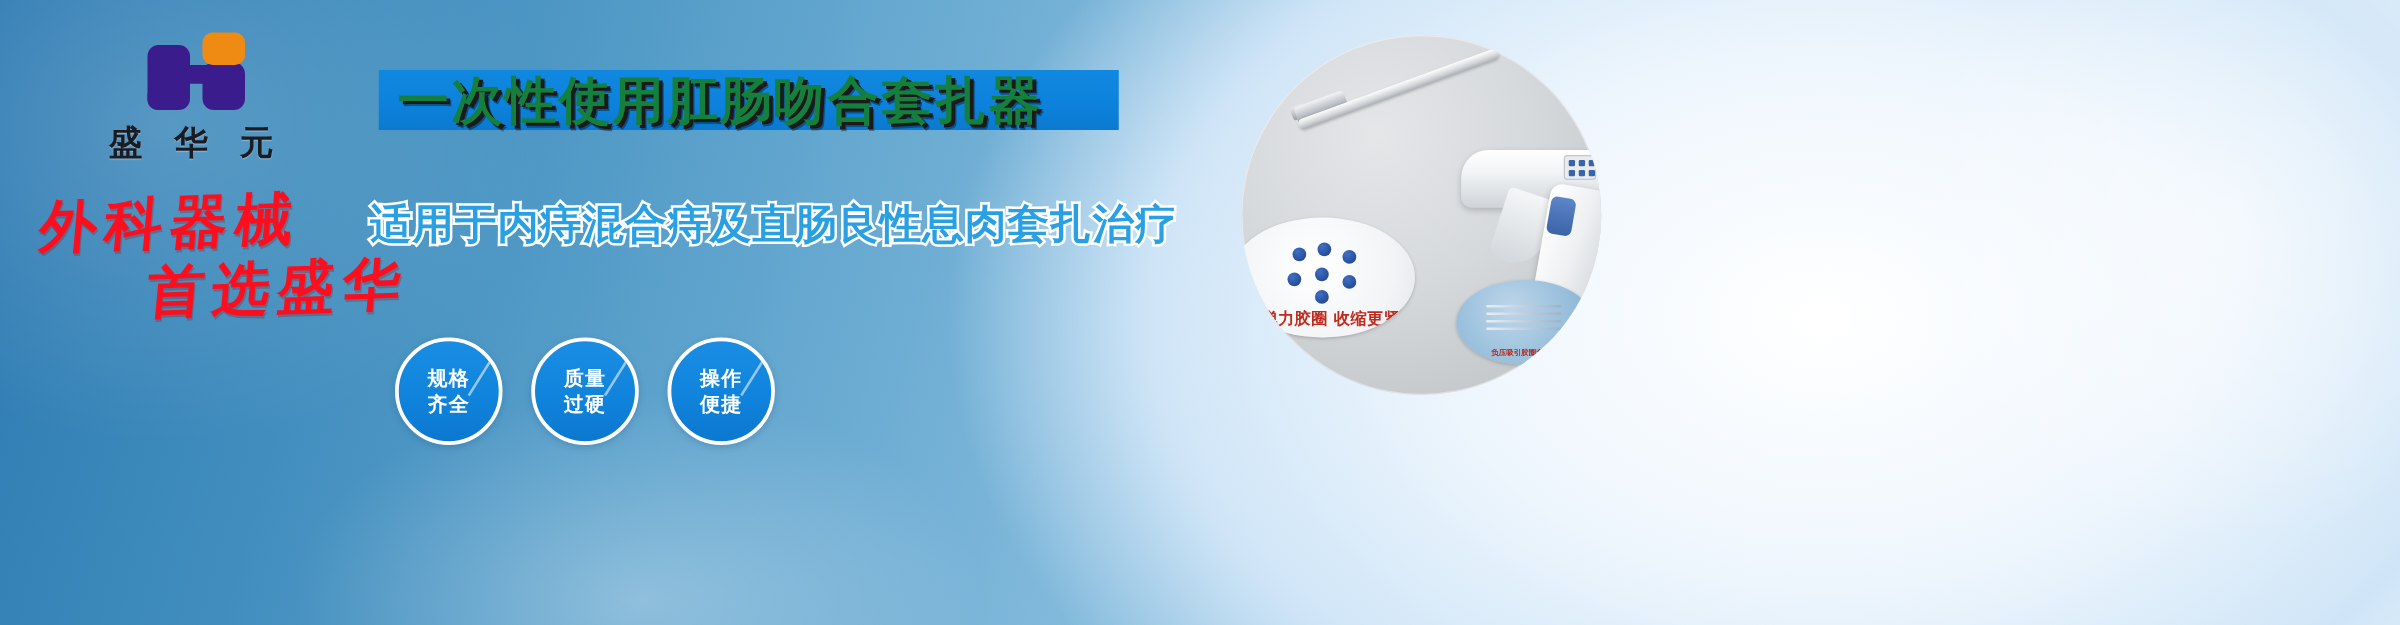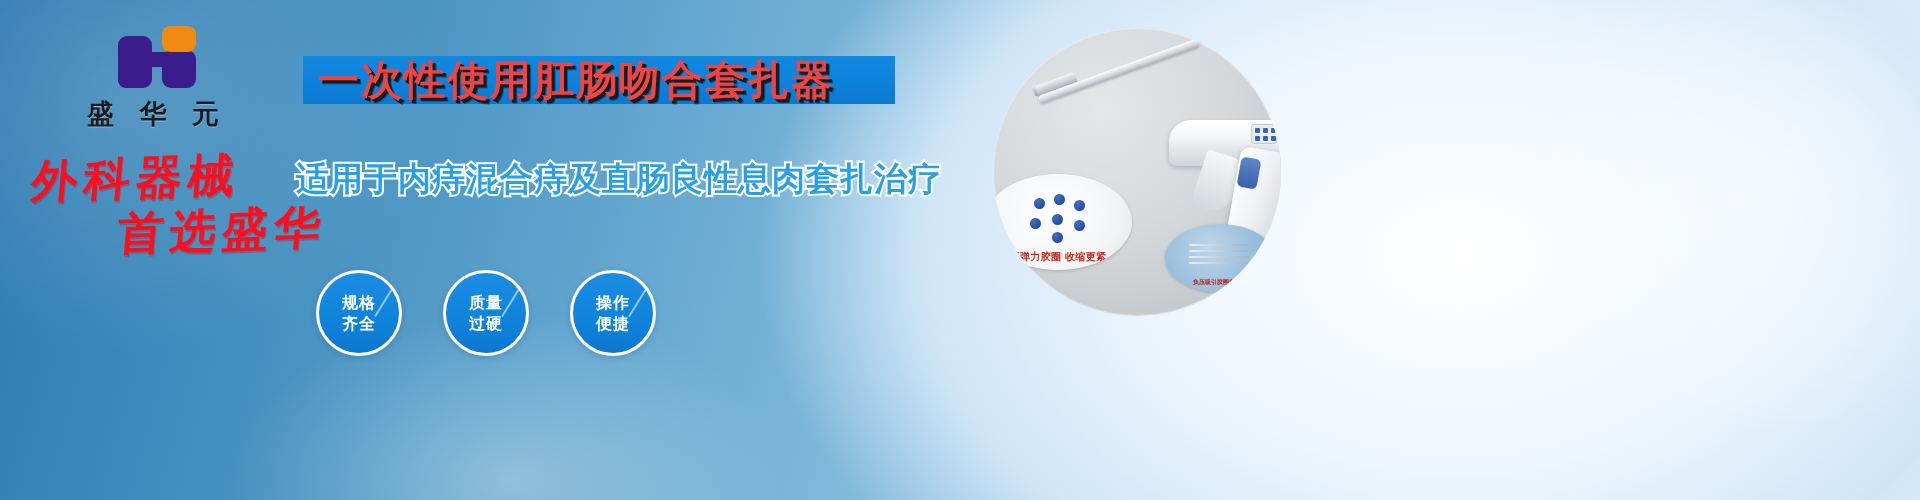--- a/index.html
+++ b/index.html
@@ -38,32 +38,32 @@
     color:#fb0f1f;pointer-events:none;}
   .callig .l1{position:absolute;left:14px;top:0px;font-size:46px;letter-spacing:6px;
     transform:skewX(-7deg) rotate(-2deg);text-shadow:1px 2px 0 rgba(150,0,0,.25);}
   .callig .l2{position:absolute;left:100px;top:52px;font-size:46px;letter-spacing:6px;
     transform:skewX(-7deg) rotate(-2deg);text-shadow:1px 2px 0 rgba(150,0,0,.25);}
 
   
   .title-band{position:absolute;left:303px;top:56px;width:592px;height:48px;
     background:linear-gradient(180deg,#1188e0 0%,#0d82dc 55%,#0b79d0 100%);}
   .title-text{position:absolute;left:318px;top:52px;width:600px;height:56px;
-    font-size:41px;font-weight:700;color:#ef4444;letter-spacing:2px;line-height:56px;
+    font-size:41px;font-weight:700;color:#15803d;letter-spacing:2px;line-height:56px;
     white-space:nowrap;
     text-shadow:3px 3px 0 #1a1a1a, 4px 4px 0 rgba(0,0,0,.35);}
 
   
   .subtitle{position:absolute;left:296px;top:156px;width:640px;height:46px;
     font-size:33px;font-weight:700;letter-spacing:1px;line-height:46px;white-space:nowrap;
     color:#29a0e4;
     -webkit-text-stroke:4px #ffffff;paint-order:stroke fill;}
 
   
-  .badges{position:absolute;left:316px;top:270px;width:560px;height:96px;display:flex;gap:41px;}
+  .badges{position:absolute;left:316px;top:270px;width:560px;height:96px;display:flex;gap:23px;}
   .badge{position:relative;width:86px;height:86px;border-radius:50%;
     background:linear-gradient(180deg,#1a8de3 0%,#0f82db 60%,#0c78cf 100%);
     border:3px solid #ffffff;
     box-shadow:0 2px 6px rgba(10,70,120,.22);
     display:flex;flex-direction:column;align-items:center;justify-content:center;
     overflow:hidden;}
   .badge::after{content:"";position:absolute;right:14px;top:12px;width:2px;height:34px;
     background:rgba(255,255,255,.55);transform:rotate(32deg);}
   .badge span{display:block;font-size:16px;color:#fff;font-weight:700;line-height:21px;
     letter-spacing:1px;}
@@ -101,21 +101,21 @@
     background:#e9ebed;border-radius:3px;border:1px solid #c3c8cc;}
   .gun-panel i{position:absolute;width:5px;height:5px;background:#3a63ad;border-radius:1px;}
 
   
   .inset{position:absolute;overflow:hidden;box-shadow:0 1px 3px rgba(0,0,0,.2);}
   .inset-a{left:-9px;top:146px;width:148px;height:96px;border-radius:50%;
     background:radial-gradient(circle at 45% 40%,#ffffff,#f2f4f6 65%,#e2e5e8);}
   .inset-a .dot{position:absolute;width:11px;height:11px;border-radius:50%;
     background:radial-gradient(circle at 35% 30%,#3f6fc4,#1c3f86);}
   .inset-a .cap{position:absolute;left:0;bottom:6px;width:100%;text-align:center;
-    font-size:10px;color:#c02a1e;font-weight:700;letter-spacing:.3px;}
+    font-size:13px;color:#c02a1e;font-weight:700;letter-spacing:.3px;}
   .inset-b{left:172px;top:196px;width:110px;height:68px;border-radius:50%;
     background:radial-gradient(circle at 40% 35%,#bdd6ea,#8fb9d8 70%,#76a6cb);}
   .inset-b .needle{position:absolute;height:2px;width:60px;left:24px;
     background:linear-gradient(90deg,#e9eef3,#9fb3c6);border-radius:1px;}
   .inset-b .cap{position:absolute;left:0;bottom:5px;width:100%;text-align:center;
     font-size:6px;color:#b3281c;font-weight:700;}
   .inset-c{left:189px;top:268px;width:124px;height:78px;border-radius:50%;
     background:radial-gradient(circle at 40% 30%,#4fd4e0,#22bcd2 60%,#10a7bf);}
 </style>
 </head>

